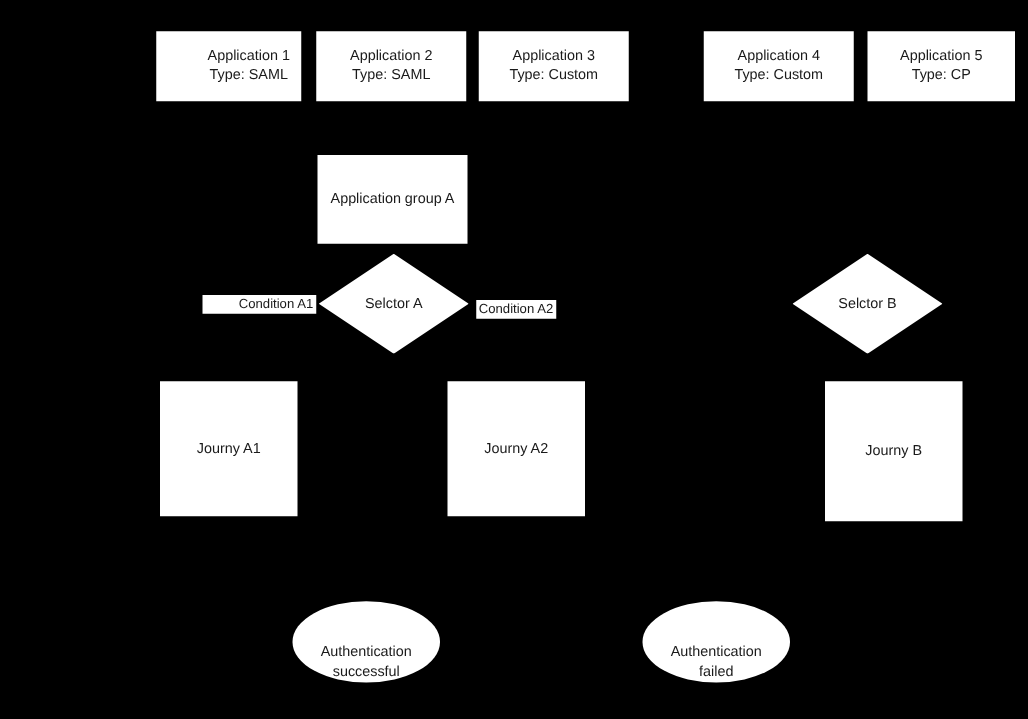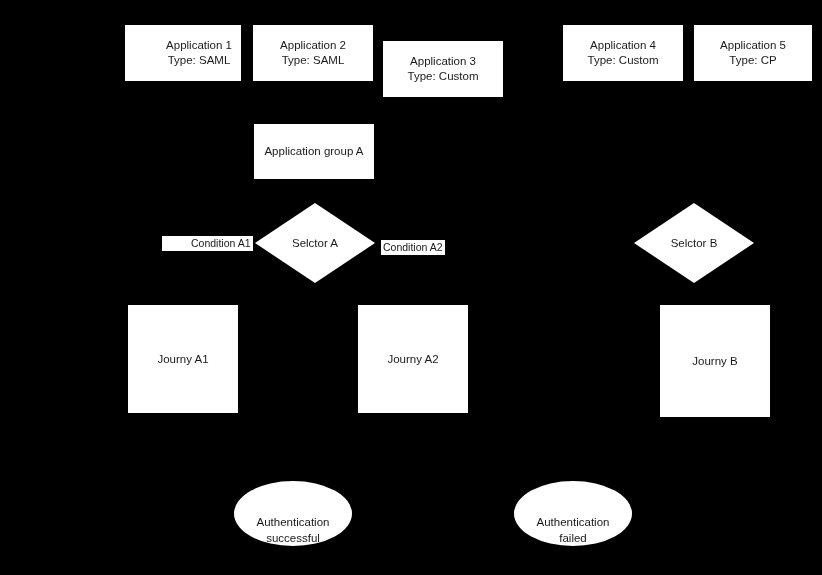--- a/index.html
+++ b/index.html
@@ -96,36 +96,36 @@
   <div class="node-rect" style="left:125px; top:25px; width:116px; height:56px;padding-left:32px;">
     <span>Application 1</span>
     <span class="line2">Type: SAML</span>
   </div>
 
   <div class="node-rect" style="left:253px; top:25px; width:120px; height:56px;">
     <span>Application 2</span>
     <span class="line2">Type: SAML</span>
   </div>
 
-  <div class="node-rect" style="left:383px; top:41px; width:120px; height:56px;">
+  <div class="node-rect" style="left:383px; top:25px; width:120px; height:56px;">
     <span>Application 3</span>
     <span class="line2">Type: Custom</span>
   </div>
 
   <div class="node-rect" style="left:563px; top:25px; width:120px; height:56px;">
     <span>Application 4</span>
     <span class="line2">Type: Custom</span>
   </div>
 
   <div class="node-rect" style="left:694px; top:25px; width:118px; height:56px;">
     <span>Application 5</span>
     <span class="line2">Type: CP</span>
   </div>
 
-  <div class="node-rect" style="left:254px; top:124px; width:120px; height:55px;">
+  <div class="node-rect" style="left:254px; top:124px; width:120px; height:71px;">
     <span>Application group A</span>
   </div>
 
 
   <div class="node-diamond" style="left:255px; top:203px; width:120px; height:80px;">
     <span class="dia-shape"></span>
     <span class="dia-label">Selctor A</span>
   </div>
 
   <div class="node-diamond" style="left:634px; top:203px; width:120px; height:80px;">

